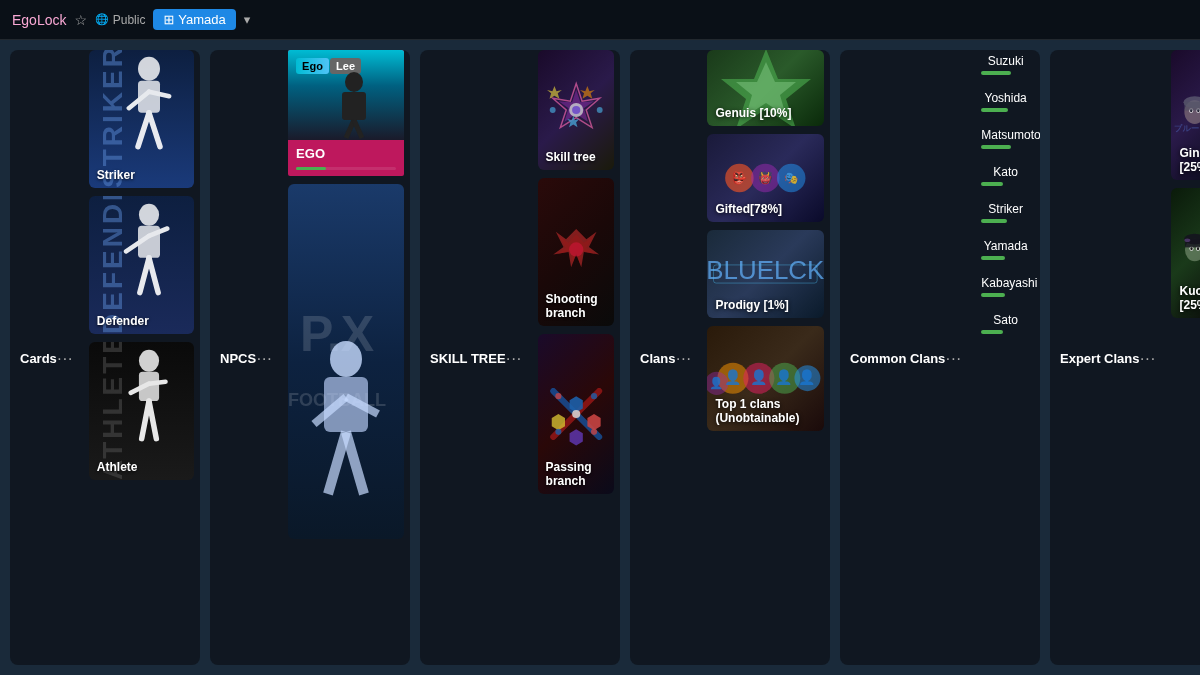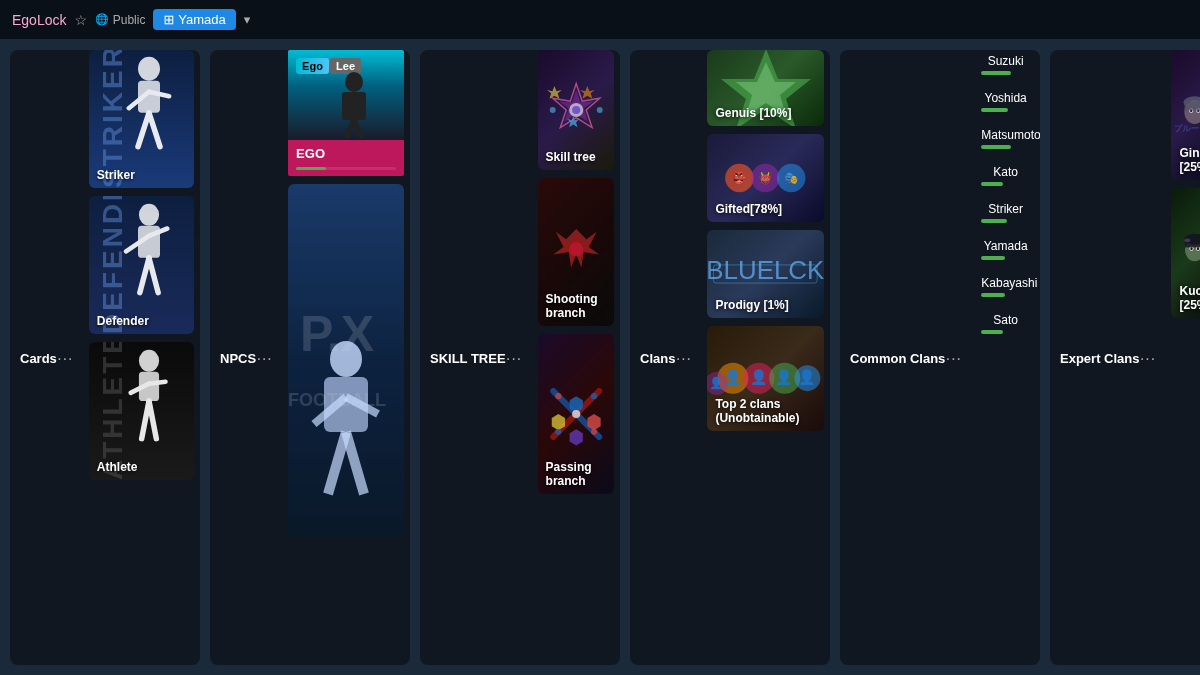--- a/index.html
+++ b/index.html
@@ -645,21 +645,21 @@
             <circle cx="120" cy="52" r="24" fill="#4caf50" opacity="0.5"></circle>
             <circle cx="155" cy="52" r="20" fill="#2196f3" opacity="0.5"></circle>
             <circle cx="15" cy="60" r="18" fill="#9c27b0" opacity="0.4"></circle>
             <text x="40" y="58" text-anchor="middle" font-size="22" fill="white" opacity="0.8">👤</text>
             <text x="80" y="58" text-anchor="middle" font-size="22" fill="white" opacity="0.8">👤</text>
             <text x="120" y="58" text-anchor="middle" font-size="22" fill="white" opacity="0.8">👤</text>
             <text x="155" y="58" text-anchor="middle" font-size="22" fill="white" opacity="0.8">👤</text>
             <text x="15" y="66" text-anchor="middle" font-size="18" fill="white" opacity="0.8">👤</text>
           </svg>
         </div>
-        <span class="clan-label">Top 2 clans (Unobtainable)</span>
+        <span class="clan-label">Top 1 clans (Unobtainable)</span>
       </div>
     </div>
   </div>
 
   <div class="column col-common">
     <div class="column-header">
       <span class="column-title">Common Clans</span>
       <span class="column-menu">···</span>
     </div>
     <div class="column-body" id="common-clan-list">

